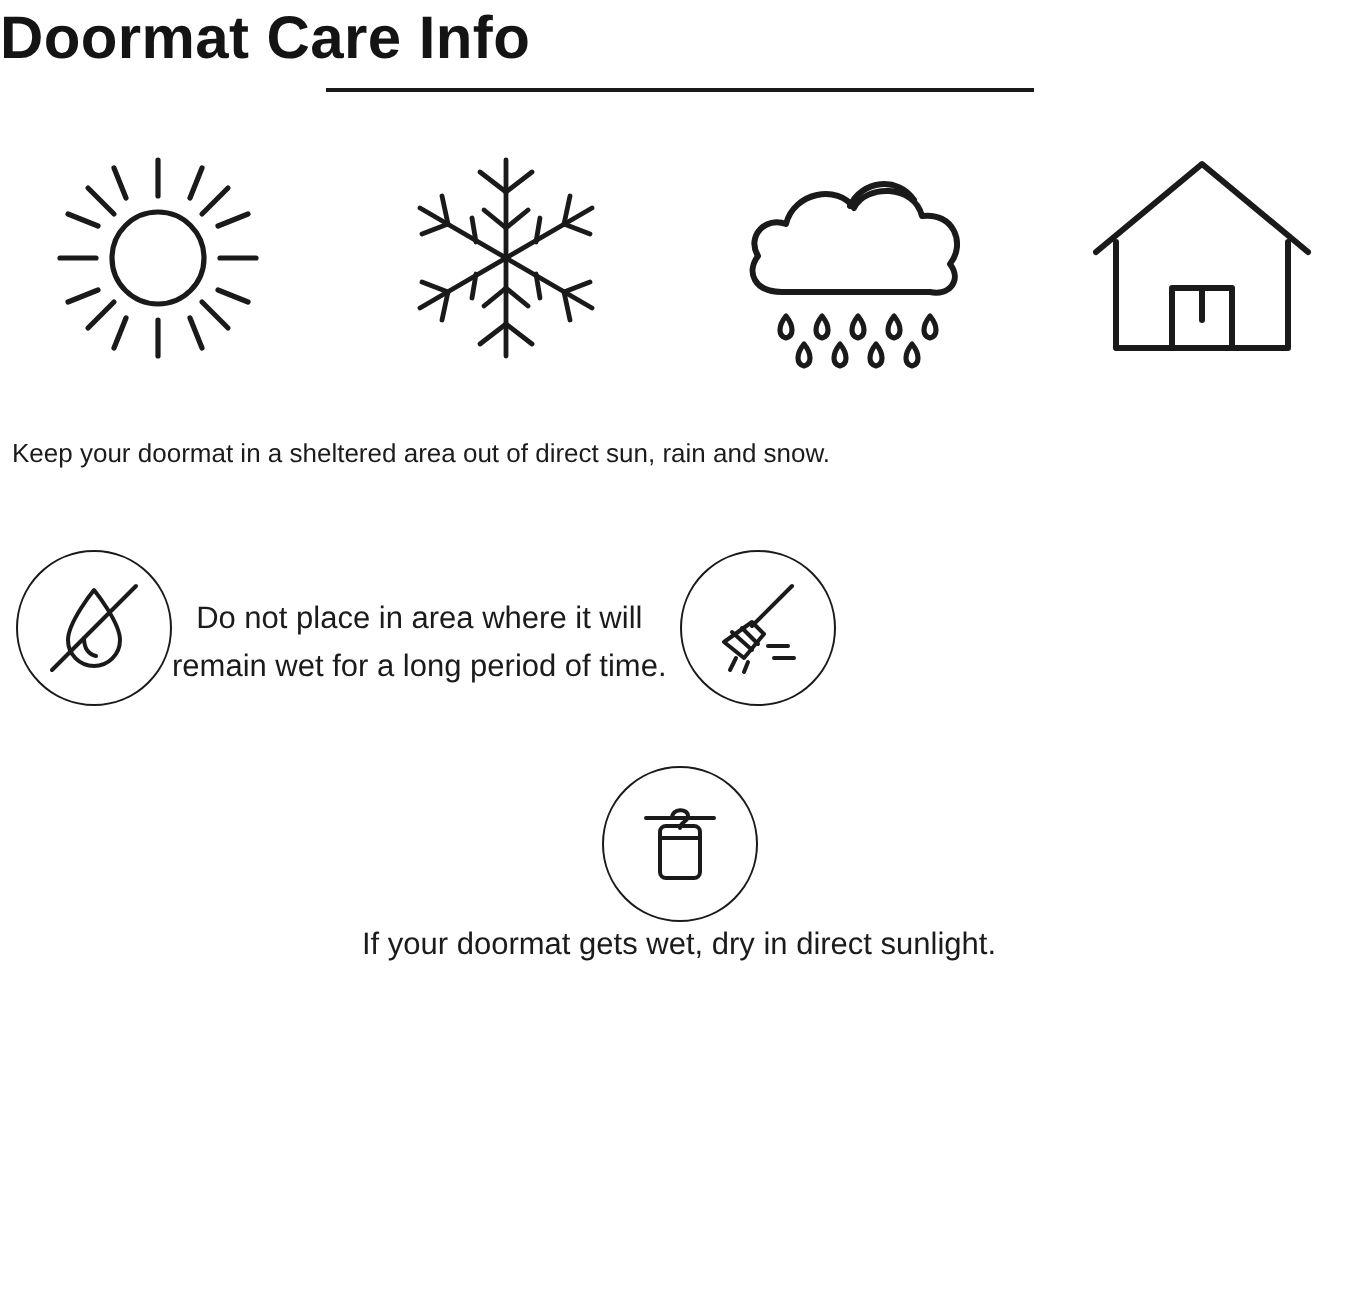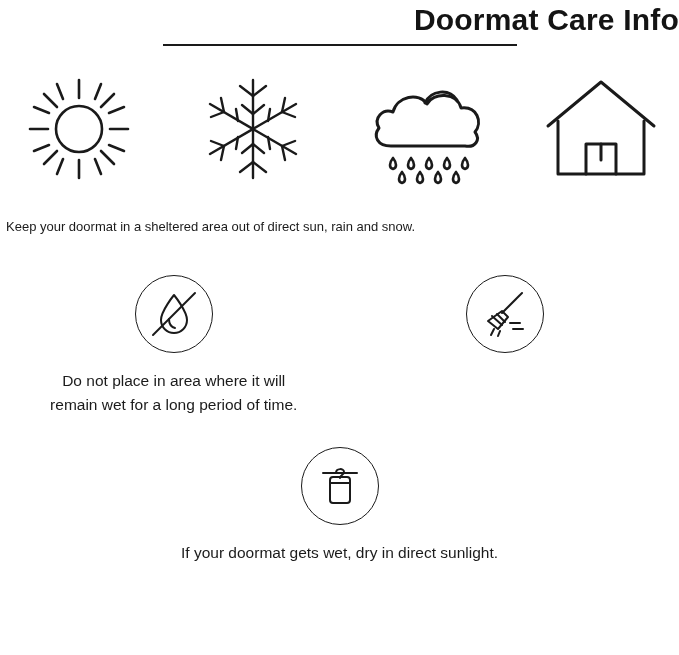--- a/index.html
+++ b/index.html
@@ -11,21 +11,21 @@
     width: 679px;
     height: 655px;
     font-family: "Liberation Sans", sans-serif;
     color: #1a1a1a;
     position: relative;
     overflow: hidden;
   }
 
   
   .title-block {
-    text-align: right;
+    text-align: left;
     padding-top: 2px;
   }
   .title {
     font-size: 30px;
     font-weight: bold;
     letter-spacing: 0.2px;
     color: #141414;
     line-height: 36px;
   }
   .title-rule {
@@ -64,21 +64,20 @@
 
   
   .care-row {
     display: flex;
     margin-top: 34px;
     padding: 0 8px;
   }
   .care-col {
     flex: 1;
     display: flex;
-    flex-direction: column;
     align-items: center;
   }
   .badge {
     width: 78px;
     height: 78px;
     border: 1.6px solid #1a1a1a;
     border-radius: 50%;
     display: flex;
     align-items: center;
     justify-content: center;
@@ -93,21 +92,20 @@
   }
 
   
   .bottom-block {
     margin-top: 30px;
     display: flex;
     flex-direction: column;
     align-items: center;
   }
   .bottom-caption {
-    margin-top: 16px;
     text-align: center;
     font-size: 15.5px;
     line-height: 24px;
     color: #1b1b1b;
   }
 
   svg { display: block; }
 </style>
 </head>
 <body>

